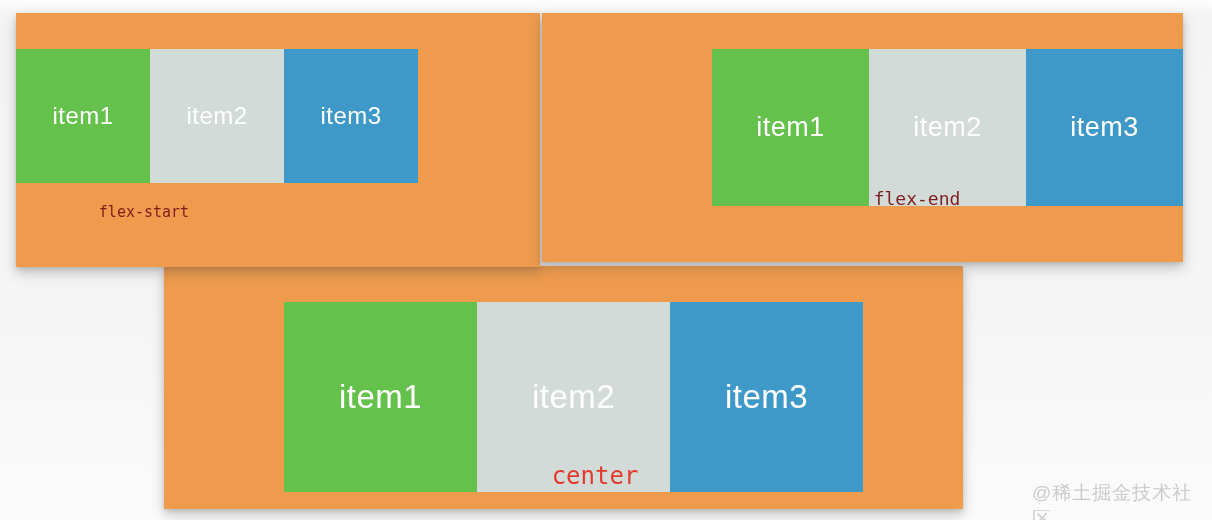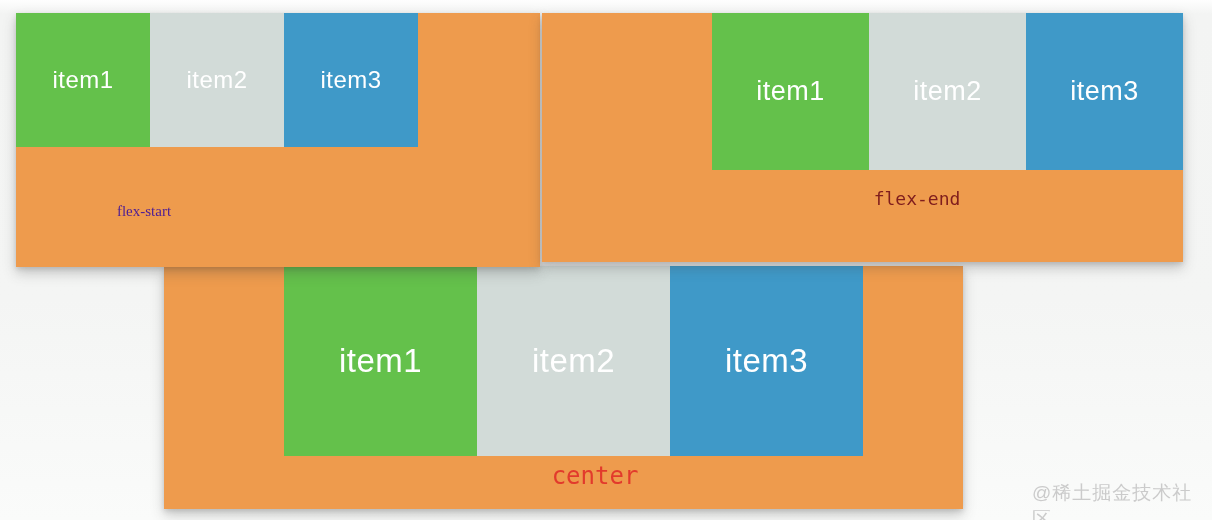--- a/index.html
+++ b/index.html
@@ -15,20 +15,21 @@
     font-family: "Liberation Sans", sans-serif;
   }
   .panel {
     position: absolute;
     box-shadow: 0 6px 12px rgba(70, 70, 70, 0.28), 0 2px 5px rgba(0, 0, 0, 0.12);
   }
   .items {
     display: flex;
     width: 100%;
     align-items: flex-end;
+    margin-top: 36px;
   }
   .item {
     flex: 0 0 auto;
     display: flex;
     align-items: center;
     justify-content: center;
     color: #ffffff;
     font-family: "Liberation Sans", sans-serif;
     letter-spacing: 0.5px;
   }
@@ -75,21 +76,21 @@
     </div>
     <div class="panel-label" style="color: rgb(226, 58, 44);">center</div>
   </section>
 
   <section class="panel p1" style="background: rgb(238, 155, 77);">
     <div class="items" style="justify-content: flex-start;">
       <div class="item" style="background: rgb(100, 193, 75);">item1</div>
       <div class="item" style="background: rgb(210, 219, 216);">item2</div>
       <div class="item" style="background: rgb(63, 153, 200);">item3</div>
     </div>
-    <div class="panel-label" style="color: #4c1d95; font-family: Liberation Serif, serif;">flex-start</div>
+    <div class="panel-label" style="color: #7f1d1d;">flex-start</div>
   </section>
 
   <section class="panel p2" style="background: rgb(238, 155, 77);">
     <div class="items" style="justify-content: flex-end;">
       <div class="item" style="background: rgb(100, 193, 75);">item1</div>
       <div class="item" style="background: rgb(210, 219, 216);">item2</div>
       <div class="item" style="background: rgb(63, 153, 200);">item3</div>
     </div>
     <div class="panel-label" style="color: #7f1d1d;">flex-end</div>
   </section>

